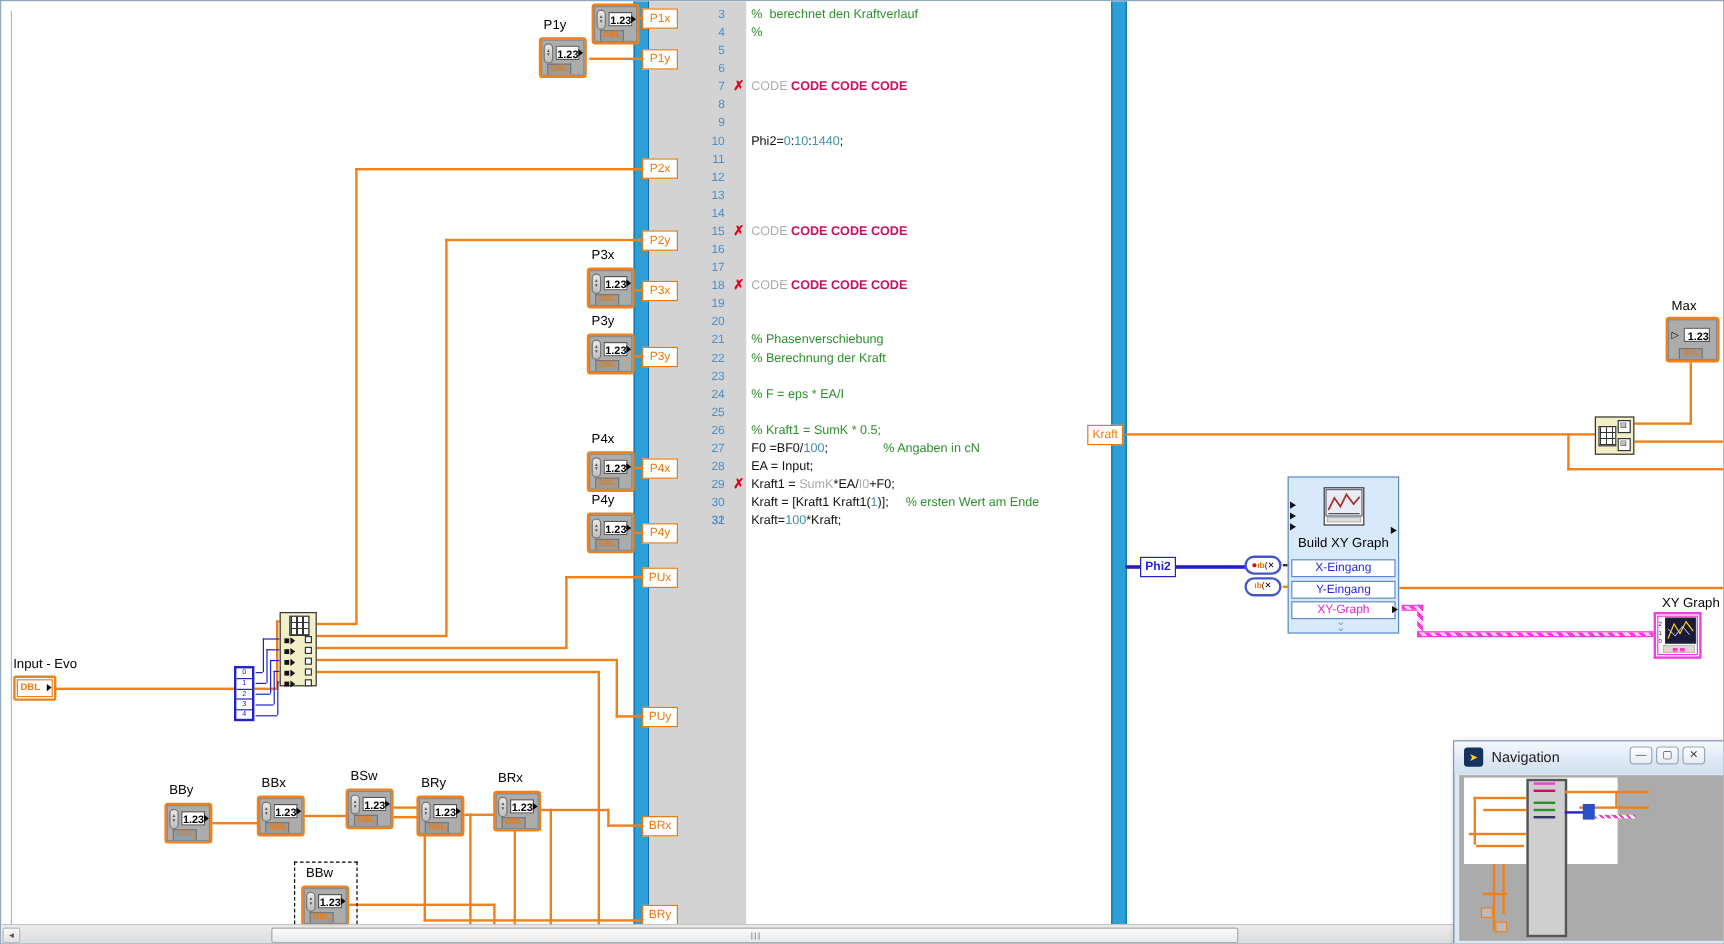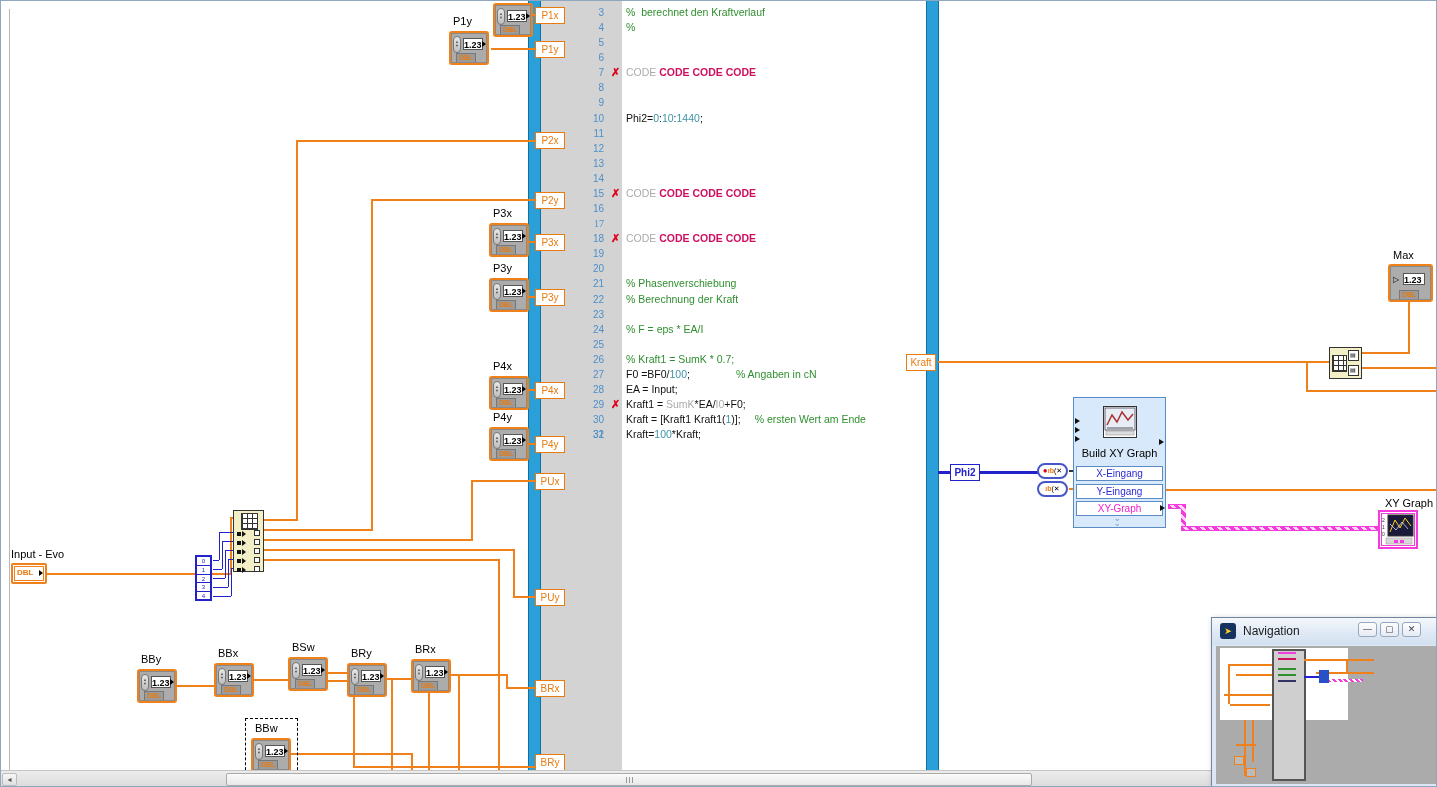--- a/index.html
+++ b/index.html
@@ -20,21 +20,21 @@
   
   .term{position:absolute;box-sizing:border-box;height:17px;min-width:30px;border:1px solid #E87A10;background:#fff;
         color:#E87A10;font-size:10px;line-height:15px;text-align:center;padding:0 3px;z-index:5;}
   .term.blue{border-color:#2222CC;color:#2222CC;font-weight:bold;}
   
   .num-ctrl{position:absolute;width:40px;height:34px;border:2px solid #F08019;border-radius:3px;background:#ACACAC;box-sizing:border-box;z-index:4;}
   .nc-inner{position:relative;width:100%;height:100%;border:1px solid #8a8a8a;box-sizing:border-box;background:#ACACAC;}
   .nc-spin{position:absolute;left:1px;top:2px;width:8px;height:17px;background:linear-gradient(#e8e8e8,#bdbdbd);border:1px solid #777;border-radius:4px;
            font-size:4px;line-height:4px;text-align:center;color:#555;padding-top:3px;box-sizing:border-box;}
   .nc-val{position:absolute;left:11px;top:4px;width:20px;height:12px;background:#fff;border:1px solid #555;
-          font-weight:bold;font-size:9px;line-height:12px;text-align:left;color:#000;box-sizing:border-box;}
+          font-weight:bold;font-size:9px;line-height:12px;text-align:right;color:#000;box-sizing:border-box;}
   .nc-out{position:absolute;right:0px;top:7px;width:0;height:0;border-left:4px solid #000;border-top:3px solid transparent;border-bottom:3px solid transparent;}
   .nc-type{position:absolute;left:4px;bottom:0px;font-weight:bold;font-size:7px;line-height:8px;color:#E87A10;
            background:#9b9b9b;padding:0 2px;border:1px solid #777;border-bottom:none;}
   .nc-in{position:absolute;left:2px;top:9px;font-size:8px;line-height:8px;color:#000;}
   .ctrl-label{position:absolute;font-size:11px;color:#000;z-index:4;white-space:nowrap;}
   .dashed-sel{position:absolute;border:1px dashed #000;z-index:4;}
   
   .fn-node{position:absolute;background:#F2EFC7;border:1px solid #333;box-sizing:border-box;z-index:3;}
   .grid-icon{position:absolute;background-color:#fff;border:1px solid #333;
              background-image:repeating-linear-gradient(0deg,#333 0 1px,transparent 1px 5px),repeating-linear-gradient(90deg,#333 0 1px,transparent 1px 5px);}
@@ -91,30 +91,30 @@
       <div class="code-line" style="top: 64.32px;"><span class="line-num">7</span><span class="line-x">✗</span><span class="line-text"><span class="dim">CODE </span><span class="err">CODE CODE CODE</span></span></div>
       <div class="code-line" style="top: 79.4px;"><span class="line-num">8</span><span class="line-text"></span></div>
       <div class="code-line" style="top: 94.48px;"><span class="line-num">9</span><span class="line-text"></span></div>
       <div class="code-line" style="top: 109.56px; text-decoration: underline;"><span class="line-num">10</span><span class="line-text"><span class="k">Phi2=</span><span class="num">0</span><span class="k">:</span><span class="num">10</span><span class="k">:</span><span class="num">1440</span><span class="k">;</span></span></div>
       <div class="code-line" style="top: 124.64px;"><span class="line-num">11</span><span class="line-text"></span></div>
       <div class="code-line" style="top: 139.72px;"><span class="line-num">12</span><span class="line-text"></span></div>
       <div class="code-line" style="top: 154.8px;"><span class="line-num">13</span><span class="line-text"></span></div>
       <div class="code-line" style="top: 169.88px;"><span class="line-num">14</span><span class="line-text"></span></div>
       <div class="code-line" style="top: 184.96px;"><span class="line-num">15</span><span class="line-x">✗</span><span class="line-text"><span class="dim">CODE </span><span class="err">CODE CODE CODE</span></span></div>
       <div class="code-line" style="top: 200.04px;"><span class="line-num">16</span><span class="line-text"></span></div>
-      <div class="code-line" style="top: 215.12px; font-family: Liberation Serif, serif;"><span class="line-num">17</span><span class="line-text"></span></div>
+      <div class="code-line" style="top: 215.12px;"><span class="line-num">17</span><span class="line-text"></span></div>
       <div class="code-line" style="top: 230.2px;"><span class="line-num">18</span><span class="line-x">✗</span><span class="line-text"><span class="dim">CODE </span><span class="err">CODE CODE CODE</span></span></div>
       <div class="code-line" style="top: 245.28px;"><span class="line-num">19</span><span class="line-text"></span></div>
       <div class="code-line" style="top: 260.36px;"><span class="line-num">20</span><span class="line-text"></span></div>
       <div class="code-line" style="top: 275.44px;"><span class="line-num">21</span><span class="line-text"><span class="cm">% Phasenverschiebung</span></span></div>
       <div class="code-line" style="top: 290.52px;"><span class="line-num">22</span><span class="line-text"><span class="cm">% Berechnung der Kraft</span></span></div>
       <div class="code-line" style="top: 305.6px;"><span class="line-num">23</span><span class="line-text"></span></div>
       <div class="code-line" style="top: 320.68px;"><span class="line-num">24</span><span class="line-text"><span class="cm">% F = eps * EA/I</span></span></div>
       <div class="code-line" style="top: 335.76px;"><span class="line-num">25</span><span class="line-text"></span></div>
-      <div class="code-line" style="top: 350.84px;"><span class="line-num">26</span><span class="line-text"><span class="cm">% Kraft1 = SumK * 0.7;</span></span></div>
+      <div class="code-line" style="top: 350.84px;"><span class="line-num">26</span><span class="line-text"><span class="cm">% Kraft1 = SumK * 0.5;</span></span></div>
       <div class="code-line" style="top: 365.92px;"><span class="line-num">27</span><span class="line-text"><span class="k">F0 =BF0/</span><span class="num">100</span><span class="k">;</span><span class="cm" style="margin-left: 46px; text-align: center;">% Angaben in cN</span></span></div>
       <div class="code-line" style="top: 381px;"><span class="line-num">28</span><span class="line-text"><span class="k">EA = Input;</span></span></div>
       <div class="code-line" style="top: 396.08px;"><span class="line-num">29</span><span class="line-x">✗</span><span class="line-text"><span class="k">Kraft1 = </span><span class="dim">SumK</span><span class="k">*EA/</span><span class="dim">I0</span><span class="k">+F0;</span></span></div>
       <div class="code-line" style="top: 411.16px;"><span class="line-num">30</span><span class="line-text"><span class="k">Kraft = [Kraft1 Kraft1(</span><span class="num">1</span><span class="k">)];</span><span class="cm" style="margin-left: 14px;">% ersten Wert am Ende</span></span></div>
       <div class="code-line" style="top: 426.24px;"><span class="line-num">31</span><span class="line-text"><span class="k">Kraft=</span><span class="num">100</span><span class="k">*Kraft;</span></span></div>
       <div class="code-line" style="top: 426px;"><span class="line-num">32</span><span class="line-text"></span></div>
     </div>
 
   <div id="wires">
       <div class="w" style="left: 530px; top: 13px; width: 7px; height: 2px; background: rgb(240, 128, 25);"></div>

